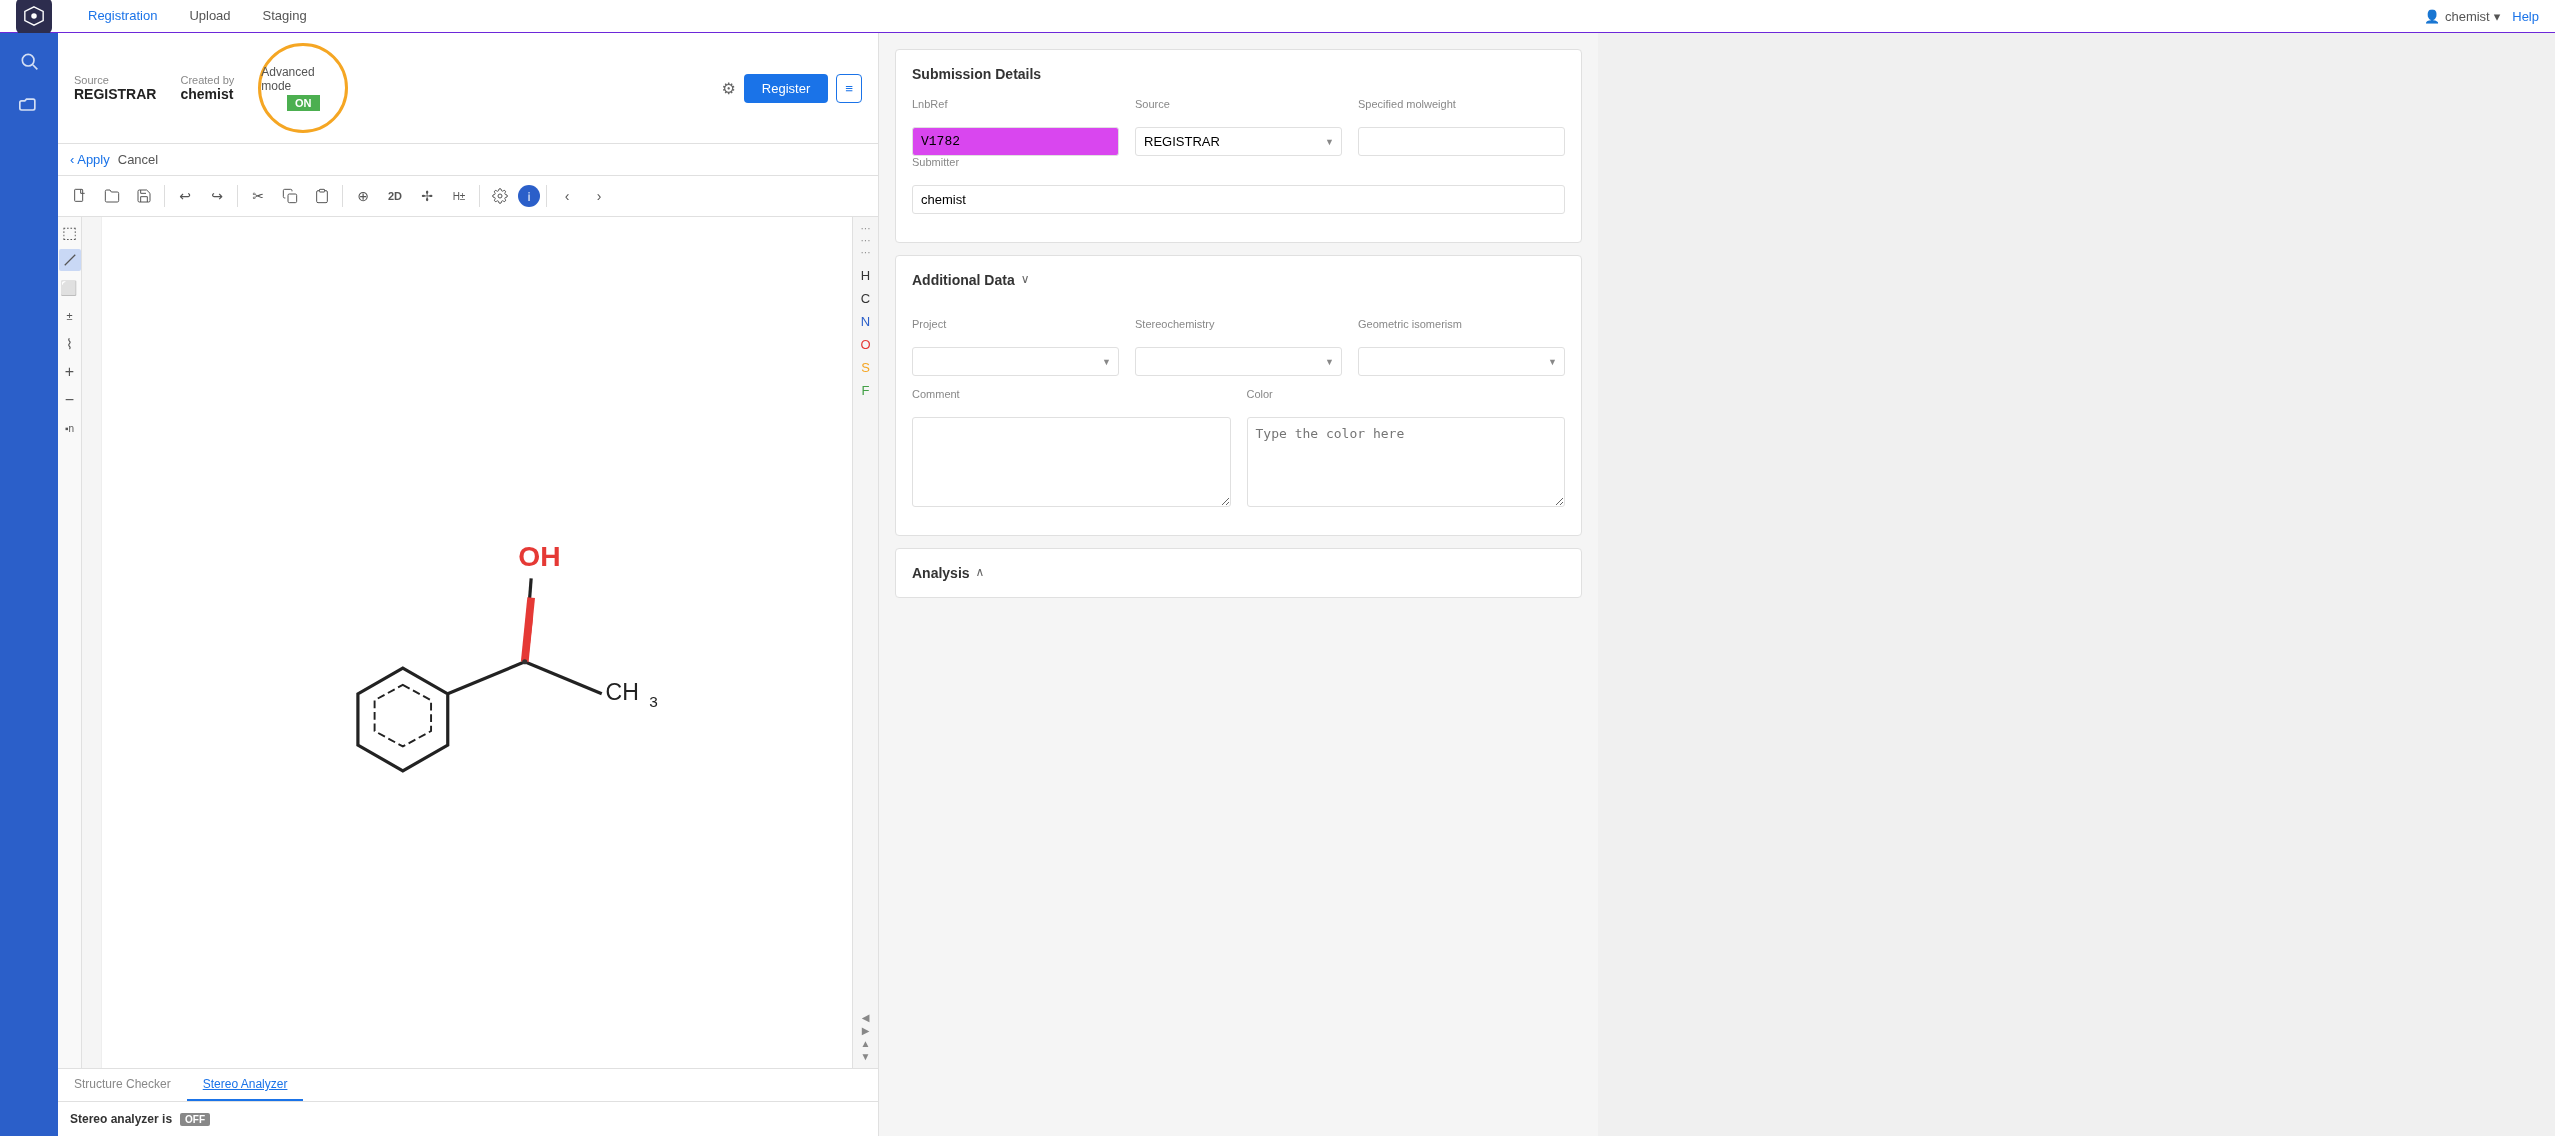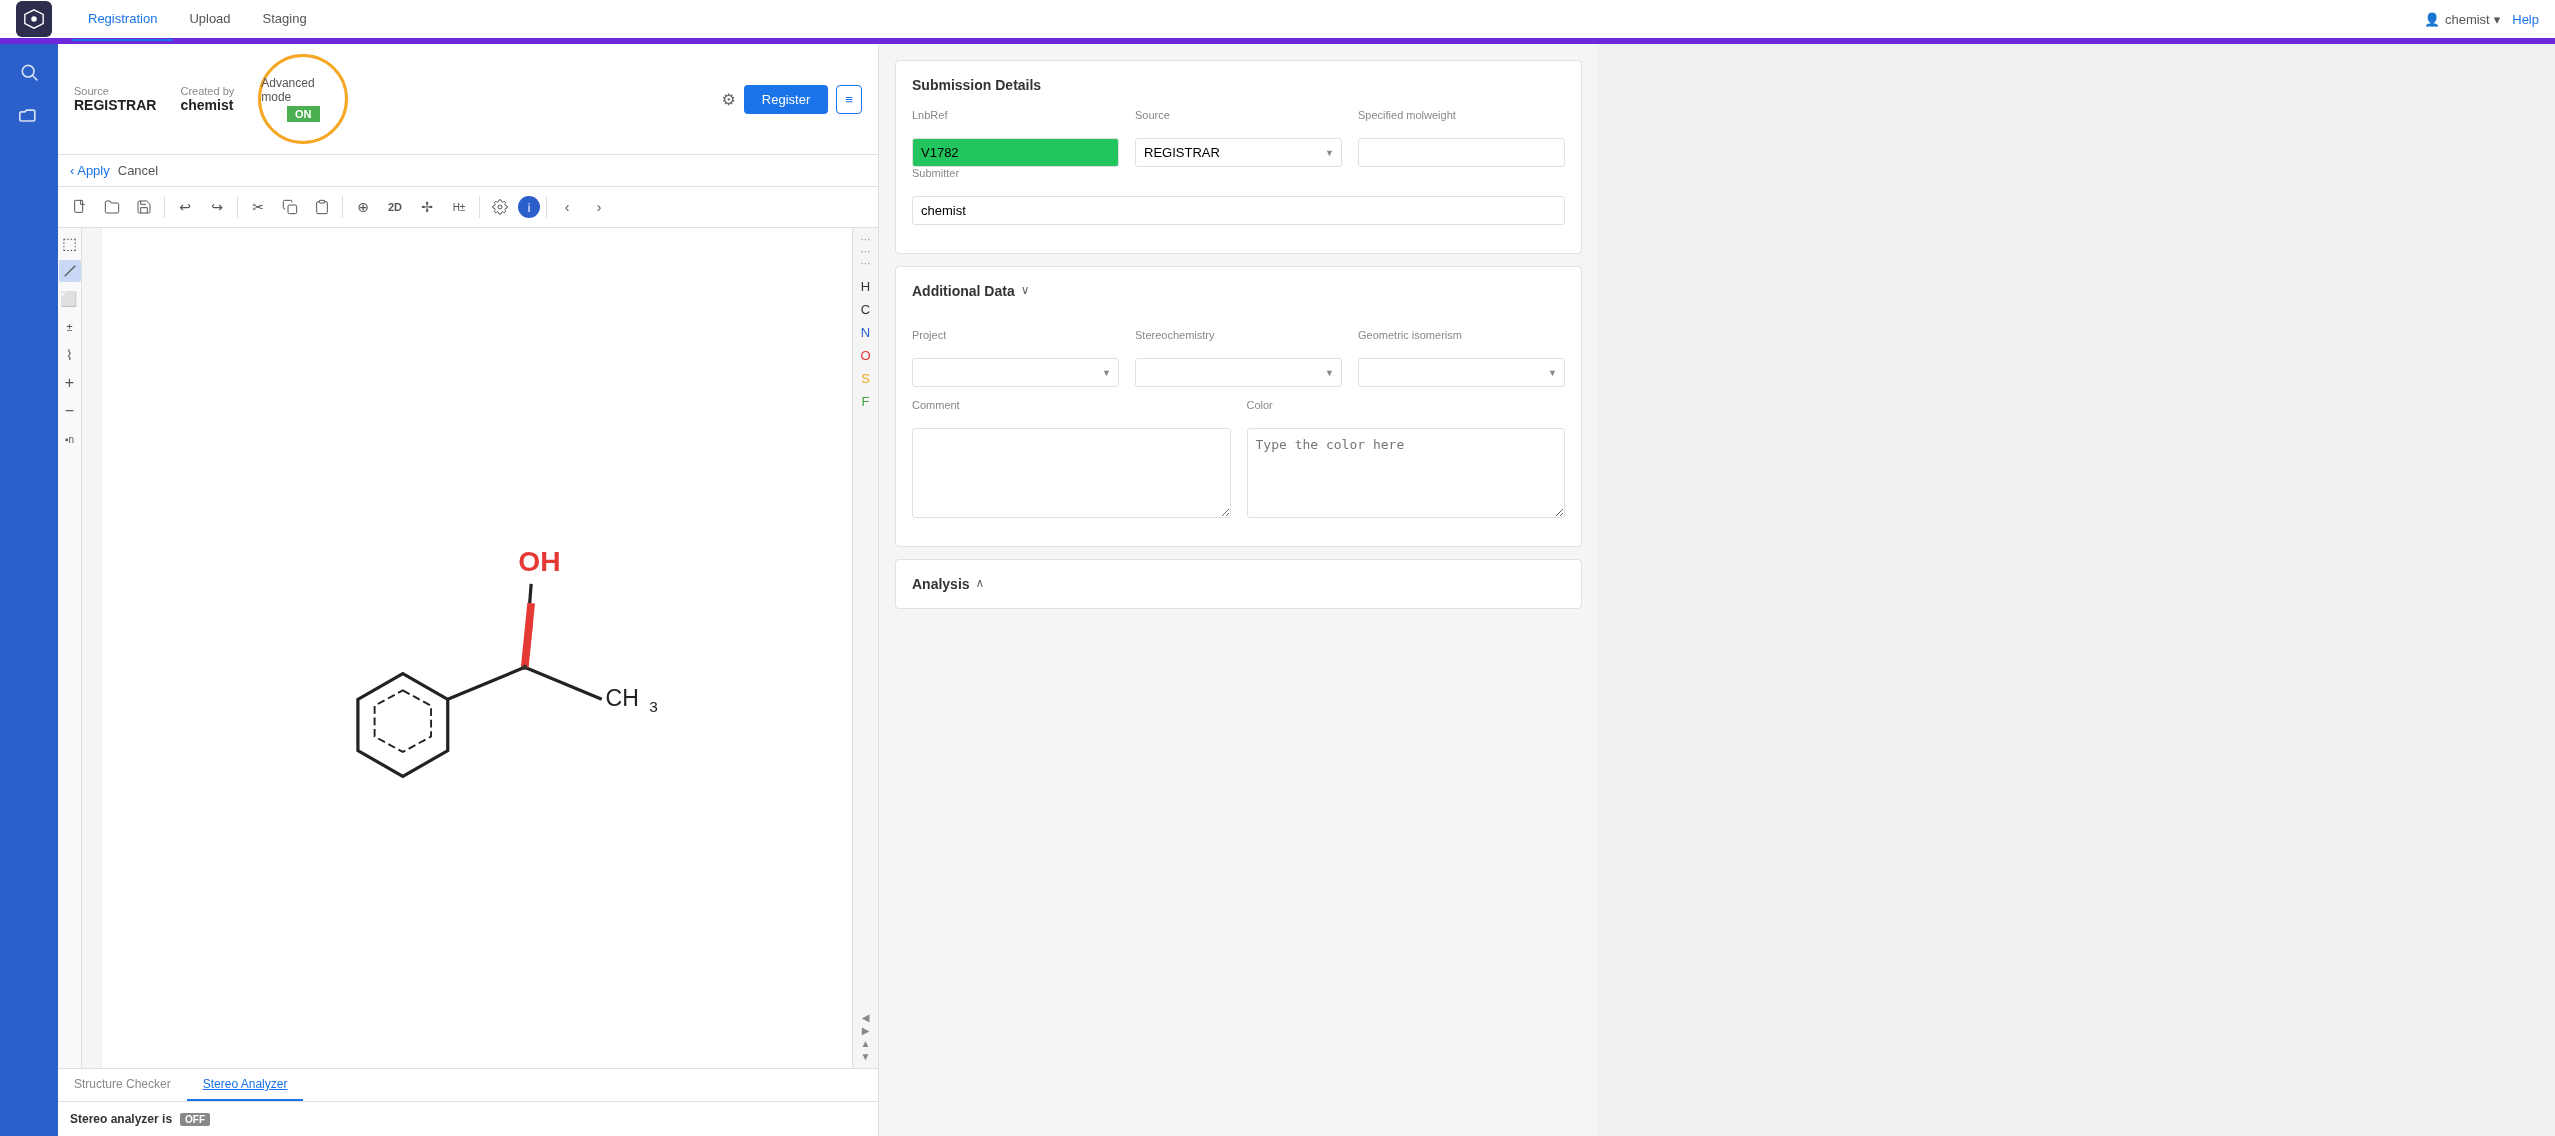--- a/index.html
+++ b/index.html
@@ -1,19 +1,19 @@
 <!DOCTYPE html>
 <html><head>
   <meta charset="utf-8">
   <style>
     * { box-sizing: border-box; margin: 0; padding: 0; }
     body { font-family: Arial, sans-serif; font-size: 13px; background: #f0f0f0; color: #333; display: flex; flex-direction: column; height: 100vh; overflow: hidden; }
 
     
-    .top-nav { background: #fff; border-bottom: 6px solid #6d28d9; display: flex; align-items: center; padding: 4px 16px; height: 44px; }
+    .top-nav { background: #fff; border-bottom: 1px solid #6d28d9; display: flex; align-items: center; padding: 4px 16px; height: 33px; }
     .top-nav .logo { width: 36px; height: 36px; background: #2d2d4e; border-radius: 6px; display: flex; align-items: center; justify-content: center; margin-right: 20px; }
     .top-nav .logo svg { width: 22px; height: 22px; }
     .nav-tabs { display: flex; gap: 0; }
     .nav-tab { padding: 0 16px; height: 44px; line-height: 44px; cursor: pointer; font-size: 13px; color: #555; border-bottom: 2px solid transparent; }
     .nav-tab.active { color: #1a73e8; border-bottom: 2px solid #1a73e8; font-weight: 500; }
     .nav-right { margin-left: auto; display: flex; align-items: center; gap: 12px; }
     .nav-user { color: #555; font-size: 13px; display: flex; align-items: center; gap: 4px; }
     .nav-help { color: #1a73e8; font-size: 13px; cursor: pointer; }
 
     
@@ -304,21 +304,21 @@
 
   </div>
 
   <div class="right-panel">
 
     <div class="section-card">
       <div class="section-title">Submission Details</div>
       <div class="fields-3col">
         <div class="field-group">
           <label class="field-label">LnbRef</label>
-          <input class="field-input" value="V1782" style="background: #22c55e;">
+          <input class="field-input" value="V1782" style="background: #d946ef; font-family: Liberation Mono, monospace;">
         </div>
         <div class="field-group">
           <label class="field-label">Source</label>
           <div class="select-wrapper">
             <select class="field-select">
               <option>REGISTRAR</option>
               <option>EXTERNAL</option>
               <option>VENDOR</option>
             </select>
           </div>

